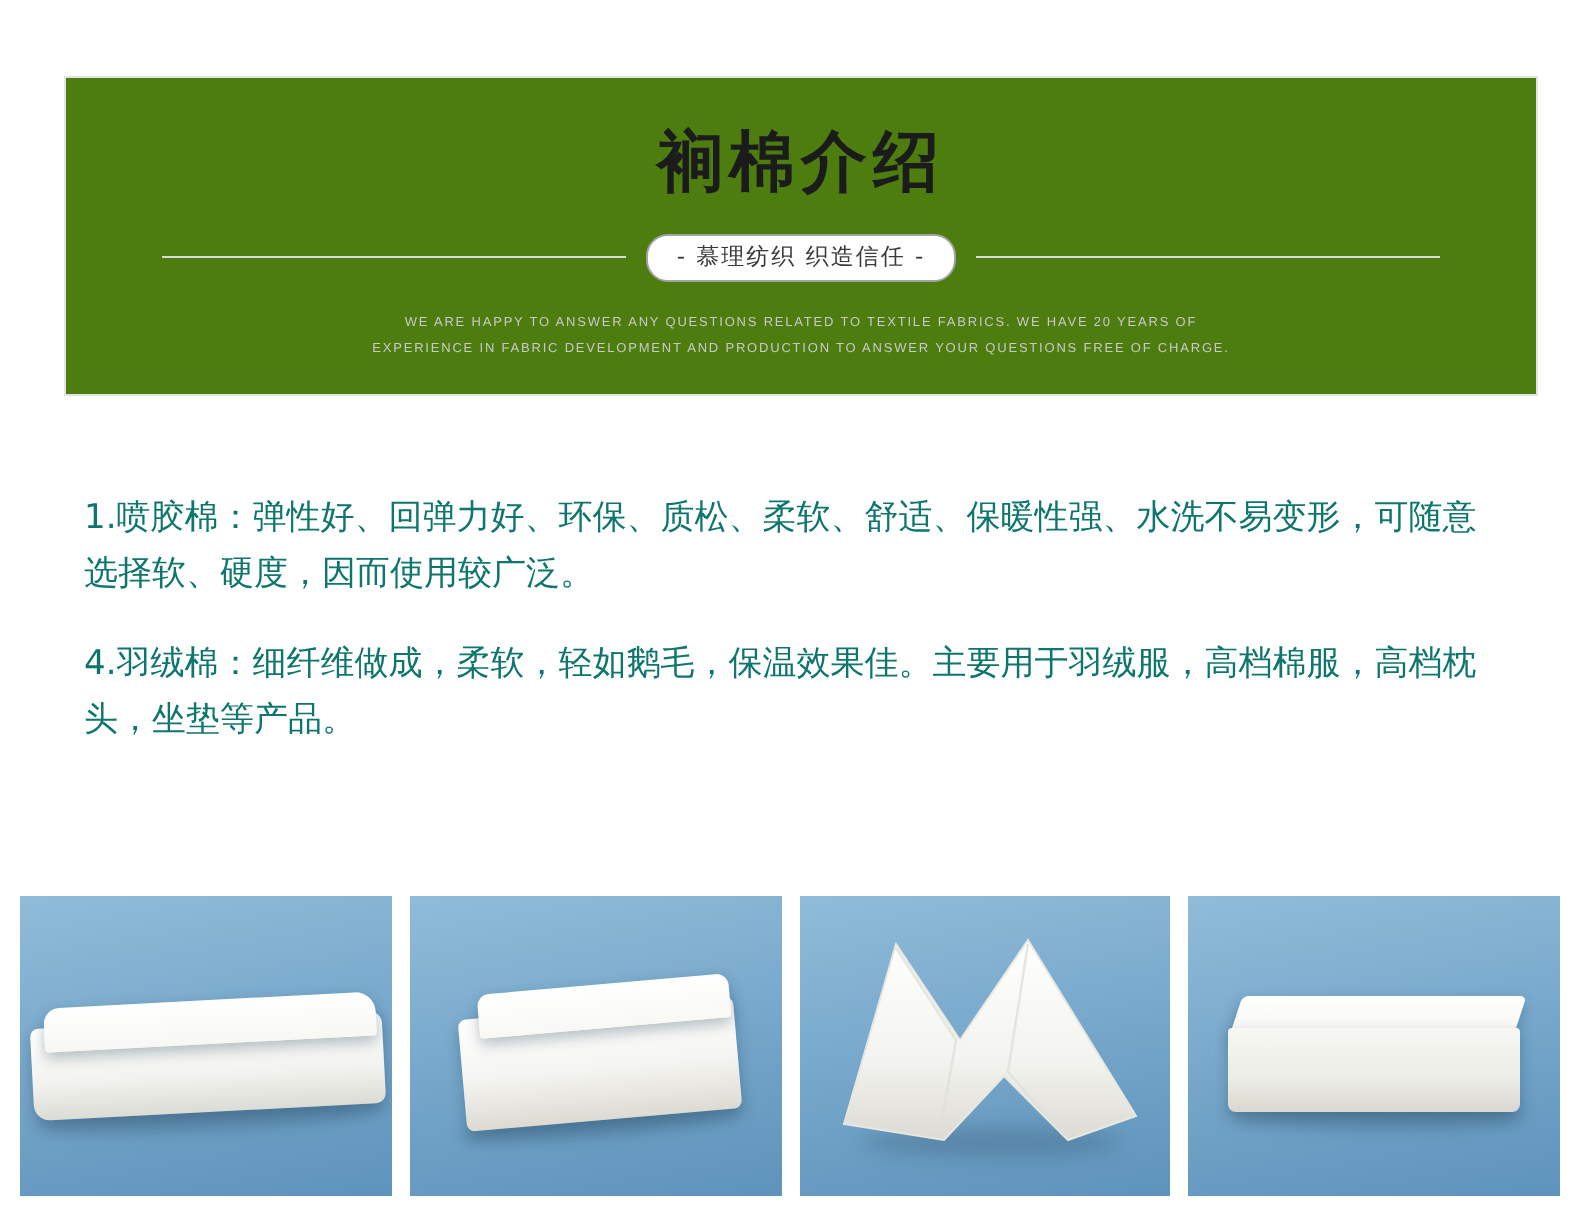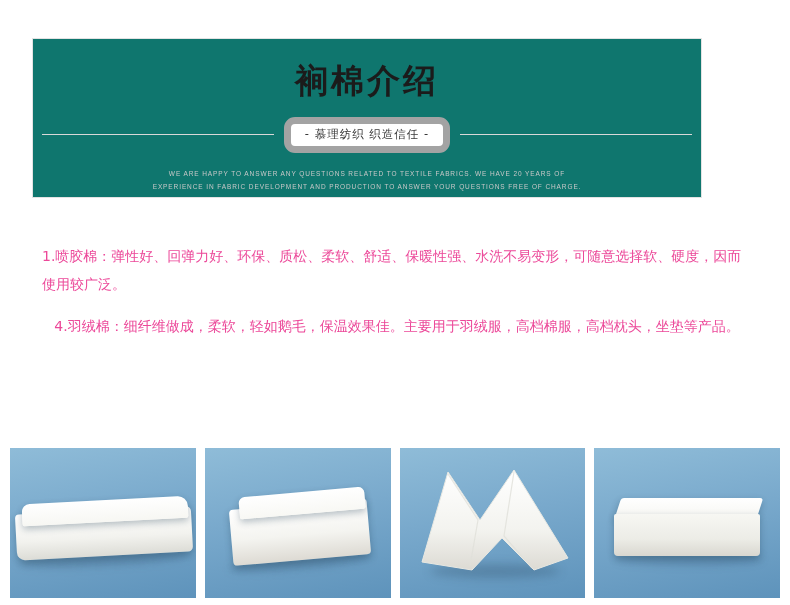--- a/index.html
+++ b/index.html
@@ -19,24 +19,24 @@
     width: 790px;
     height: 605px;
     background: #ffffff;
   }
 
   
   .banner {
     position: absolute;
     left: 32px;
     top: 38px;
-    width: 670px;
+    width: 737px;
     height: 160px;
     border: 1px solid #e3e3e3;
-    background: #0f766e;
+    background: #4d7c0f;
     box-sizing: border-box;
     padding-left: 14px;
   }
   .banner-inner {
     position: absolute;
     left: 0;
     right: 0;
     top: 0;
     bottom: 0;
     display: flex;
@@ -61,21 +61,21 @@
     margin-top: 16px;
     width: 100%;
   }
   .rule {
     height: 1px;
     background: #d9d9d9;
     flex: 0 0 232px;
   }
   .banner-sub {
     display: inline-block;
-    border: 7px solid #a3a3a3;
+    border: 1px solid #a3a3a3;
     border-radius: 11px;
     padding: 3px 14px 4px 14px;
     margin: 0 10px;
     font-family: "DejaVu Sans", "Liberation Sans", sans-serif;
     font-size: 11.5px;
     letter-spacing: 1px;
     color: #3a3a3a;
     white-space: nowrap;
     background: #fff;
   }
@@ -92,27 +92,27 @@
 
   
   .content {
     position: absolute;
     left: 42px;
     top: 228px;
     width: 710px;
   }
   .para {
     font-family: "DejaVu Sans", "Liberation Sans", sans-serif;
-    font-size: 14px;
+    font-size: 17px;
     line-height: 28px;
-    color: #ec4899;
+    color: #0f766e;
     margin-bottom: 10px;
     text-align: left;
   }
-  .para:last-child { margin-bottom: 0; text-align: center; }
+  .para:last-child { margin-bottom: 0; }
 
   
   .gallery {
     position: absolute;
     left: 10px;
     top: 448px;
     width: 770px;
     height: 150px;
     display: flex;
     gap: 9px;

